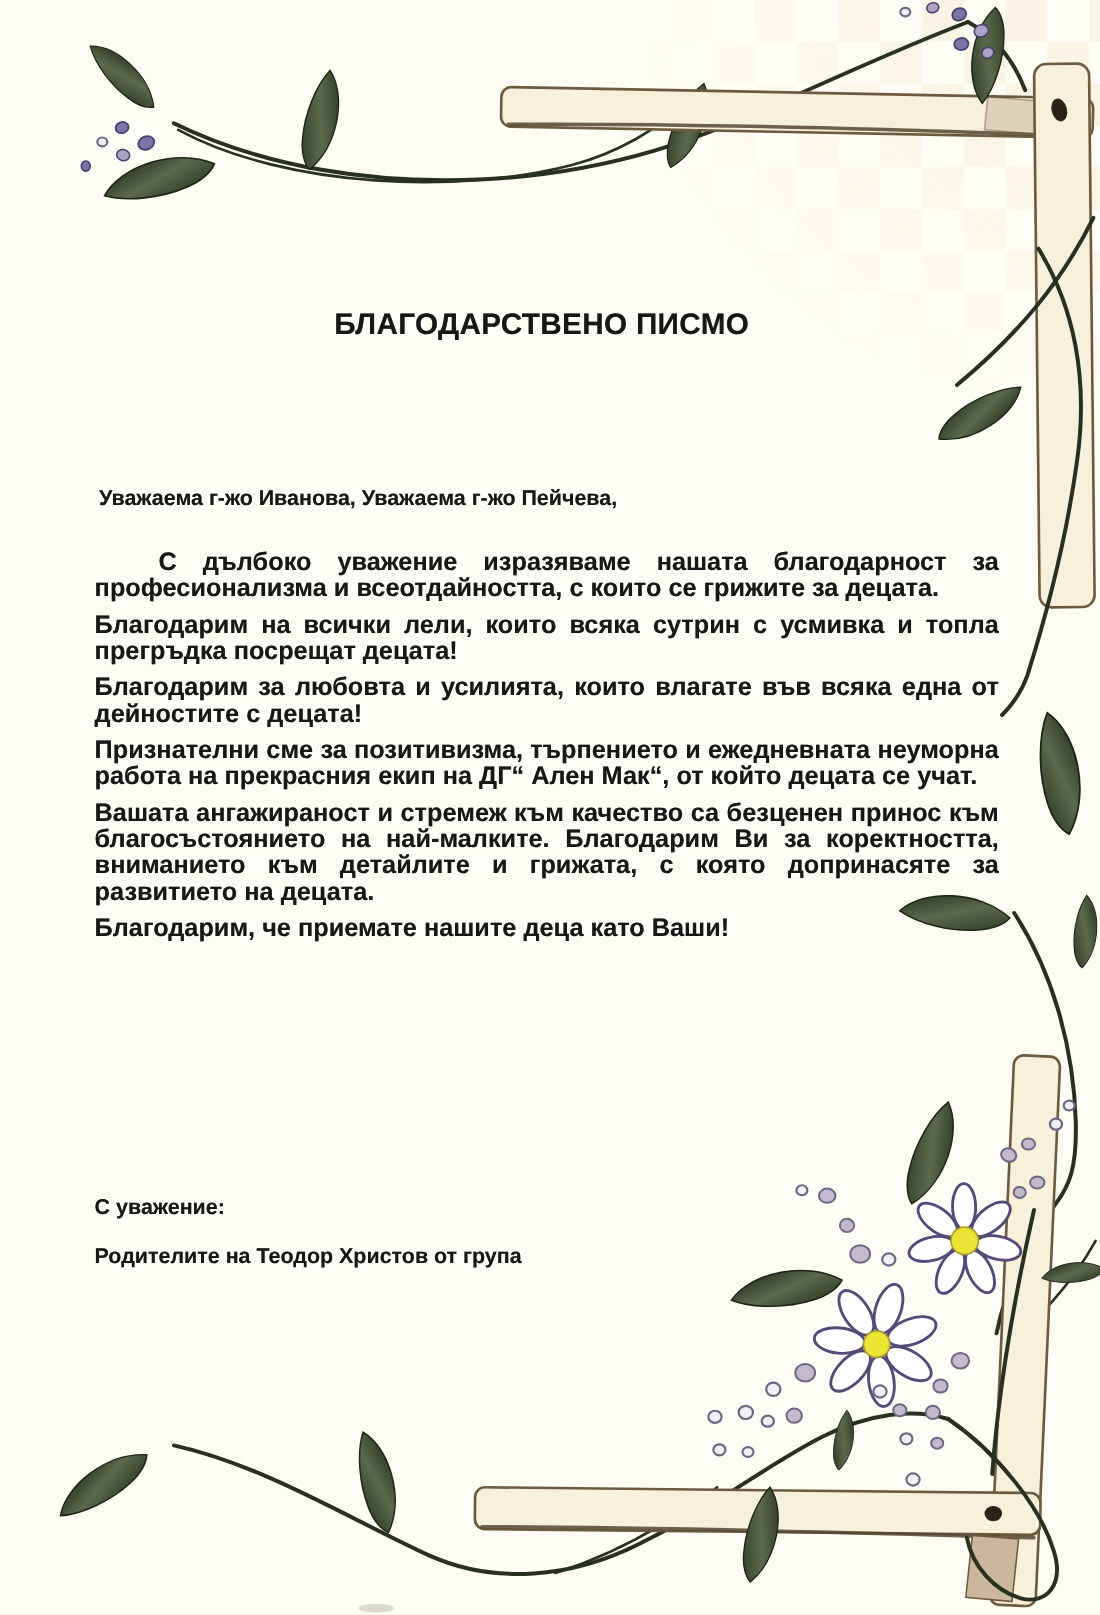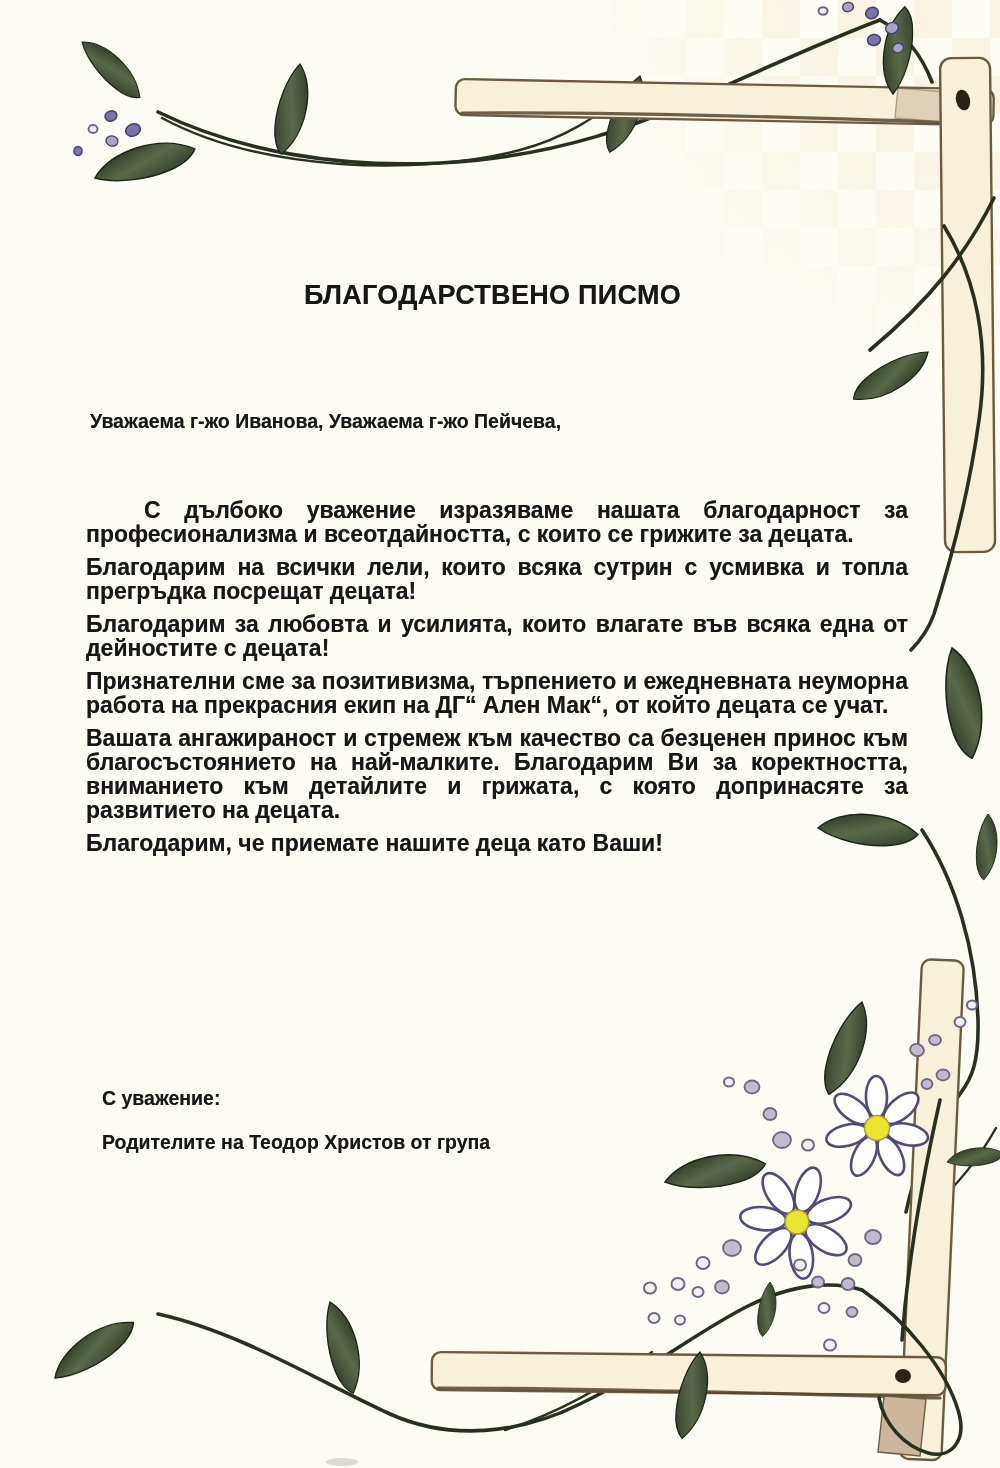--- a/index.html
+++ b/index.html
@@ -40,34 +40,34 @@
     mask-image:radial-gradient(ellipse 90% 70% at 98% 0%, #000 25%, transparent 78%);
     pointer-events:none;
   }
   .title{
     position:absolute;top:280px;left:0;width:985px;
     text-align:center;
     font-size:27px;font-weight:bold;letter-spacing:.3px;
     text-shadow:0 0 .5px rgba(0,0,0,.55);
   }
   .salutation{
-    position:absolute;top:410px;left:90px;
+    position:absolute;top:442px;left:90px;
     font-size:19.5px;font-weight:bold;
     text-shadow:0 0 .4px rgba(0,0,0,.5);
   }
   .body-text{
     position:absolute;top:498px;left:86px;width:822px;
     font-size:23px;font-weight:bold;line-height:24px;
     text-align:justify;
     text-shadow:0 0 .4px rgba(0,0,0,.5);
   }
   .body-text p{margin:0 0 9px;}
   .body-text p.indent{text-indent:58px;}
   .closing{
-    position:absolute;top:1086px;left:102px;
+    position:absolute;top:1086px;left:86px;
     font-size:19.5px;font-weight:bold;line-height:24px;
     text-shadow:0 0 .4px rgba(0,0,0,.5);
   }
   .closing p{margin:0 0 20px;}
   svg.deco{position:absolute;inset:0;pointer-events:none;z-index:5;}
   .leaf{fill:url(#leafGrad);stroke:#1b2415;stroke-width:1.4;}
   .vine{stroke:var(--vine);fill:none;stroke-linecap:round;}
   .vine.w3{stroke-width:3.6;}
   .vine.w2{stroke-width:2.4;}
   .wood{fill:var(--wood);stroke:var(--wood-edge);stroke-width:2.4;}

